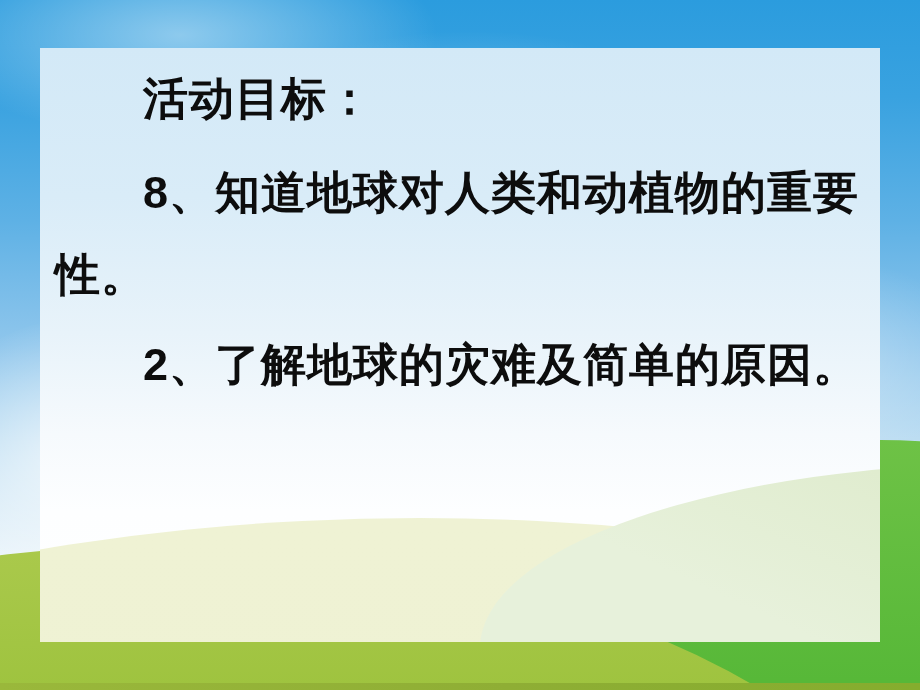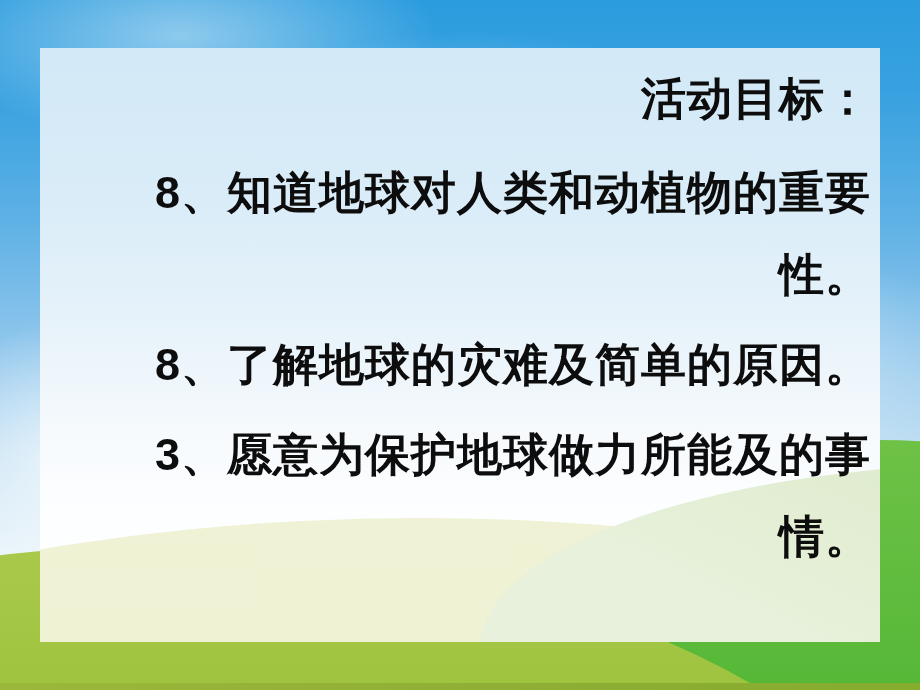--- a/index.html
+++ b/index.html
@@ -64,21 +64,21 @@
   }
   .para {
     margin: 0 0 8px 0;
     font-size: 45px;
     line-height: 82px;
     font-weight: 700;
     color: #0d0d0d;
     letter-spacing: 1px;
   }
   .para.title { margin-bottom: 12px; }
-  .line { display: block; white-space: nowrap; text-align: right; }
+  .line { display: block; white-space: nowrap; }
   .line.indent { text-indent: 88px; }
 </style>
 </head>
 <body>
 
 <div class="stage">
   <div class="sky"></div>
   <div class="cloud c1"></div>
   <div class="cloud c2"></div>
   <div class="cloud c3"></div>
@@ -93,22 +93,18 @@
 
     <div class="content">
       <p class="para title">
         <span class="line indent">活动目标：</span>
       </p>
       <p class="para">
         <span class="line indent">8、知道地球对人类和动植物的重要</span>
         <span class="line">性。</span>
       </p>
       <p class="para">
-        <span class="line indent">8、了解地球的灾难及简单的原因。</span>
+        <span class="line indent">2、了解地球的灾难及简单的原因。</span>
         <span class="line"></span>
-      </p>
-      <p class="para">
-        <span class="line indent">3、愿意为保护地球做力所能及的事</span>
-        <span class="line">情。</span>
       </p>
     </div>
   </div>
 </div>
 
 </body></html>

